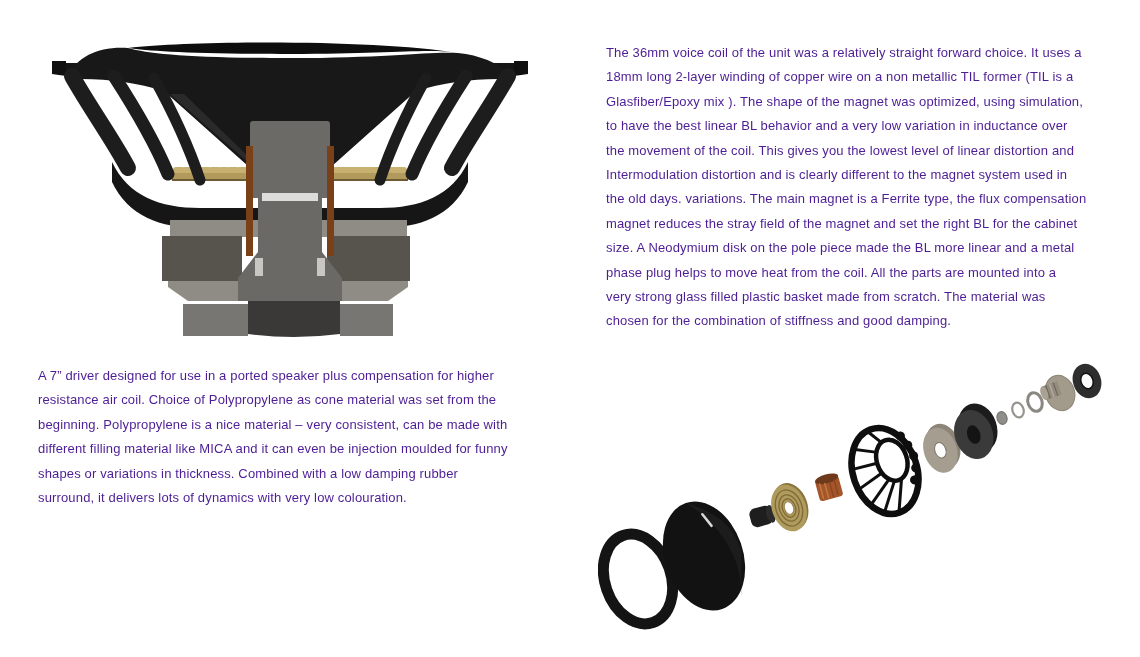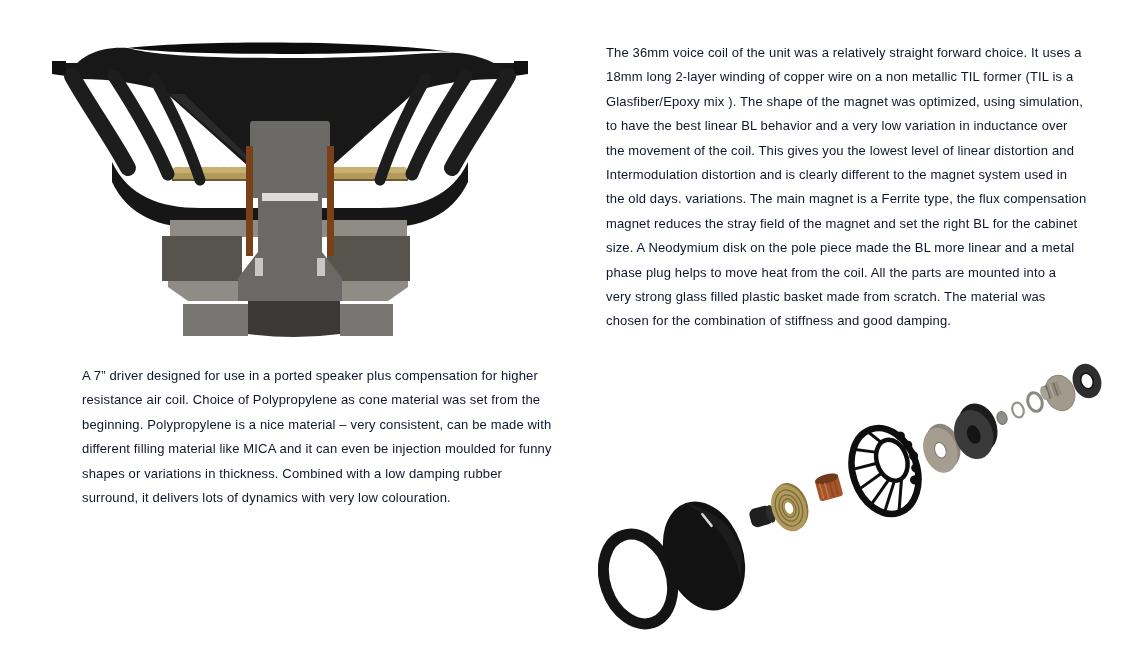--- a/index.html
+++ b/index.html
@@ -7,25 +7,25 @@
     width:1140px;height:657px;position:relative;overflow:hidden;
     background:#ffffff;
     font-family:"Liberation Sans","DejaVu Sans",sans-serif;
   }
   .body-text{
     position:absolute;
     margin:0;
     font-size:13px;
     line-height:24.4px;
     letter-spacing:.15px;
-    color:#0f172a;
+    color:#4c1d95;
     white-space:pre-line;
   }
   #text-right{left:606px;top:41px;width:520px;}
-  #text-left{left:38px;top:364px;width:520px;margin-left:44px;}
+  #text-left{left:38px;top:364px;width:520px;}
   .img-wrap{position:absolute;margin:0;padding:0;}
   #img-left{left:50px;top:38px;width:480px;height:304px;}
   #img-right{left:598px;top:358px;width:515px;height:281px;}
   svg{display:block;}
 </style>
 </head>
 <body>
 
 <div>
 

